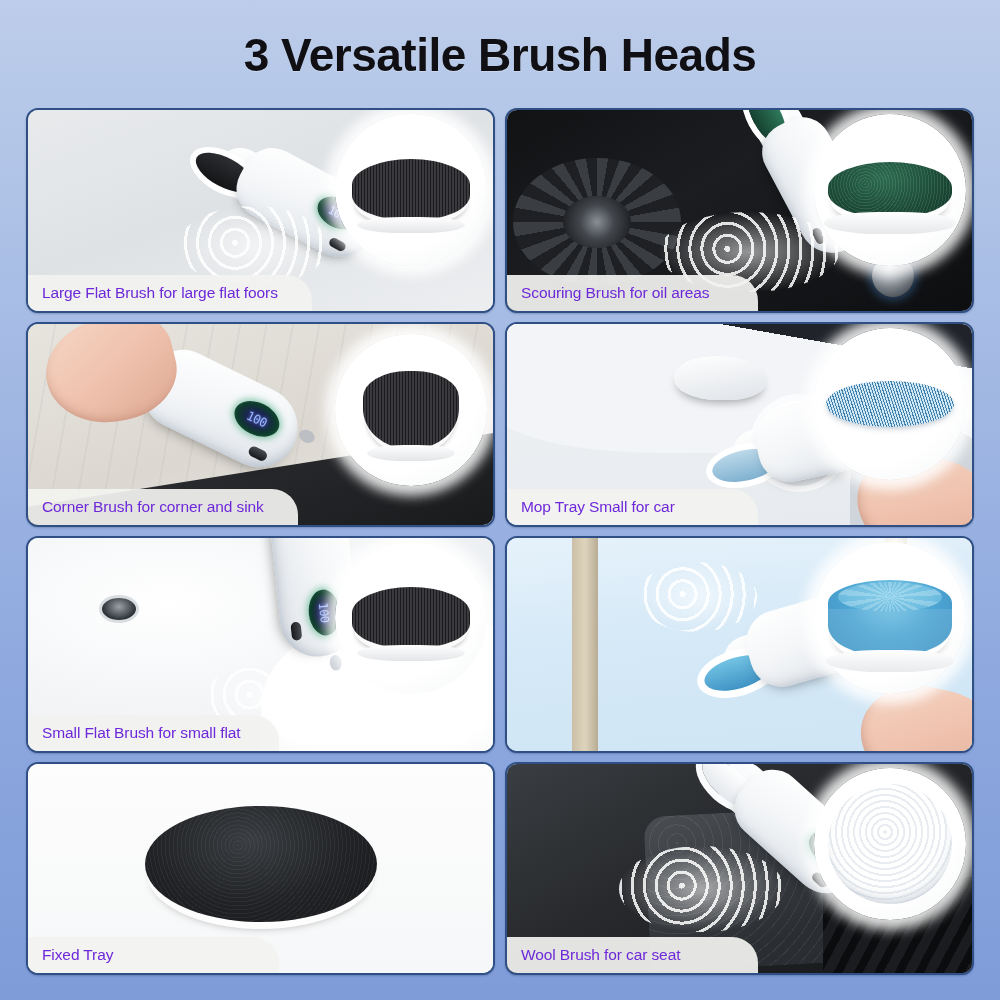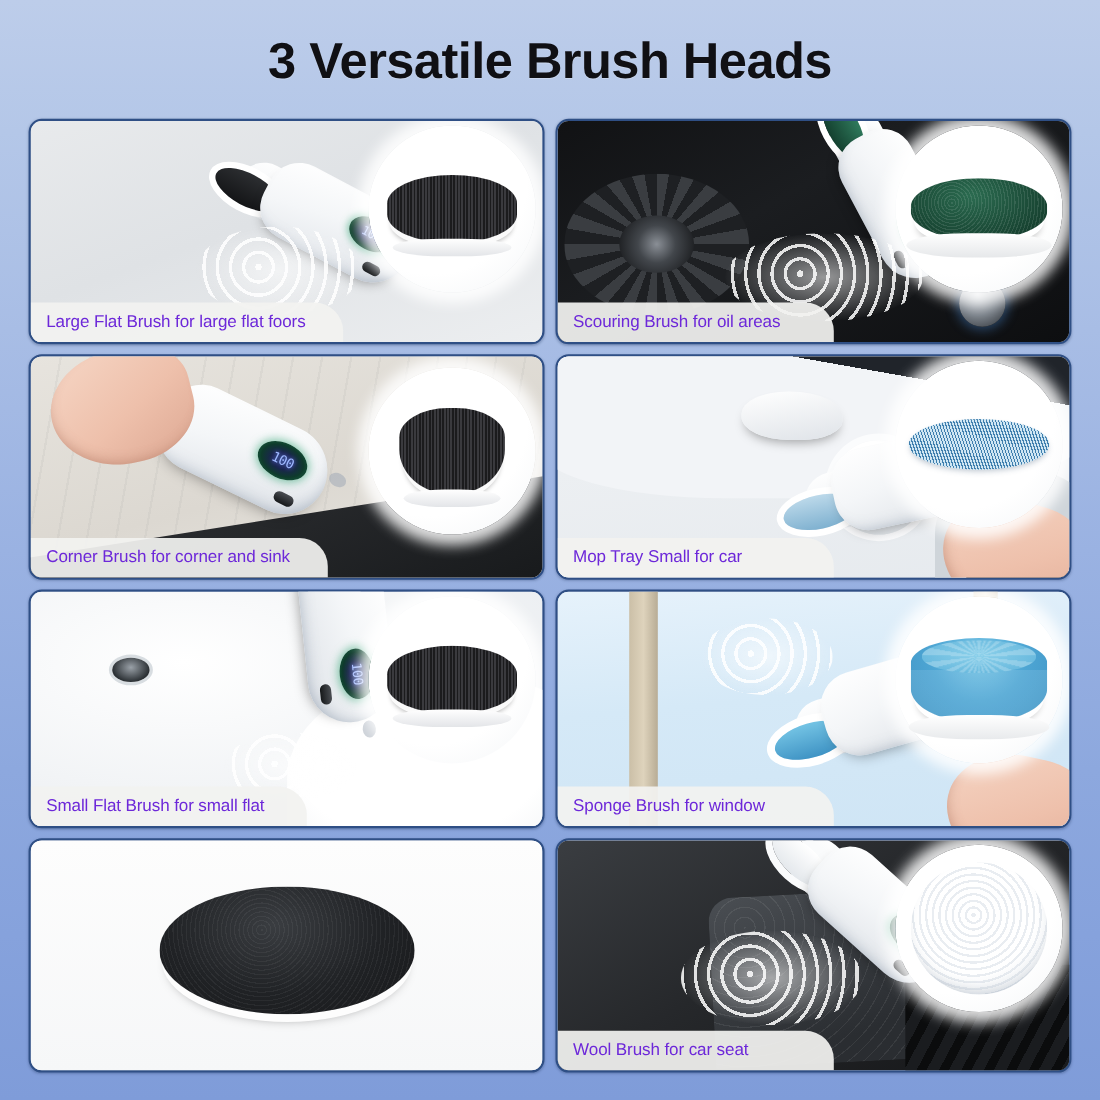--- a/index.html
+++ b/index.html
@@ -513,28 +513,28 @@
             </div>
           <div class="power-btn"></div>
           <div class="vent"></div>
         </div>
       </div>
       <div class="hand" style="right:-18px; bottom:-40px; transform:rotate(12deg);"></div>
     </div>
     <div class="inset">
       <div class="puck-sponge"></div>
     </div>
-    <div class="caption">Sponge Brush for window</div>
   </div>
 
   <div class="card">
     <div class="scene">
       <div class="bg-plain"></div>
       <div class="tray-disc"></div>
     </div>
+    <div class="caption">Fixed Tray</div>
   </div>
 
   <div class="card">
     <div class="scene">
       <div class="bg-carseat"></div>
       <div class="seat-panel"></div>
       <div class="floor-mat"></div>
       <div class="water" style="left:112px; top:82px; width:165px; height:86px;"></div>
       <div class="device" style="left:176px; top:6px; transform:rotate(42deg) scale(0.86);">
         <div class="neck"></div>

